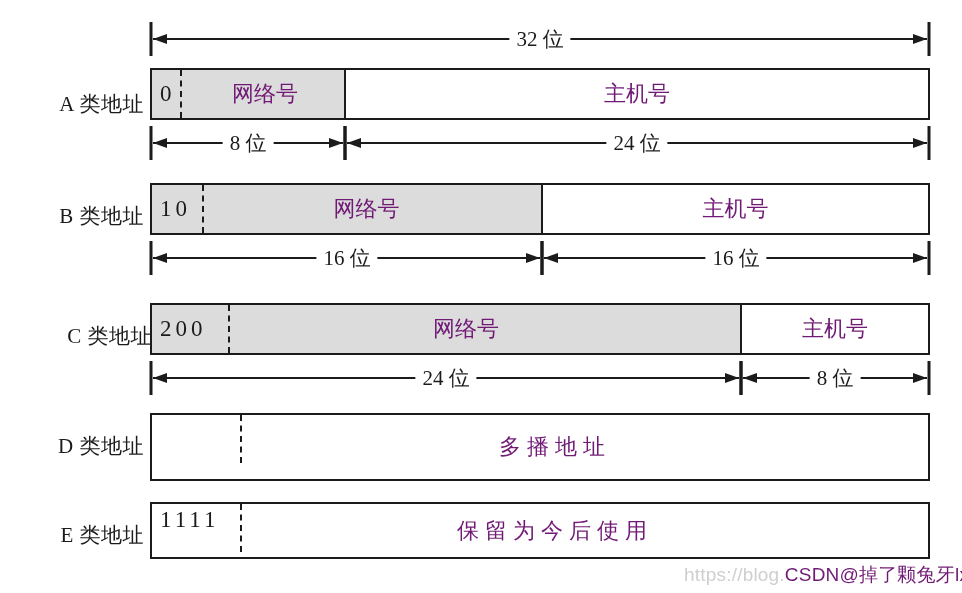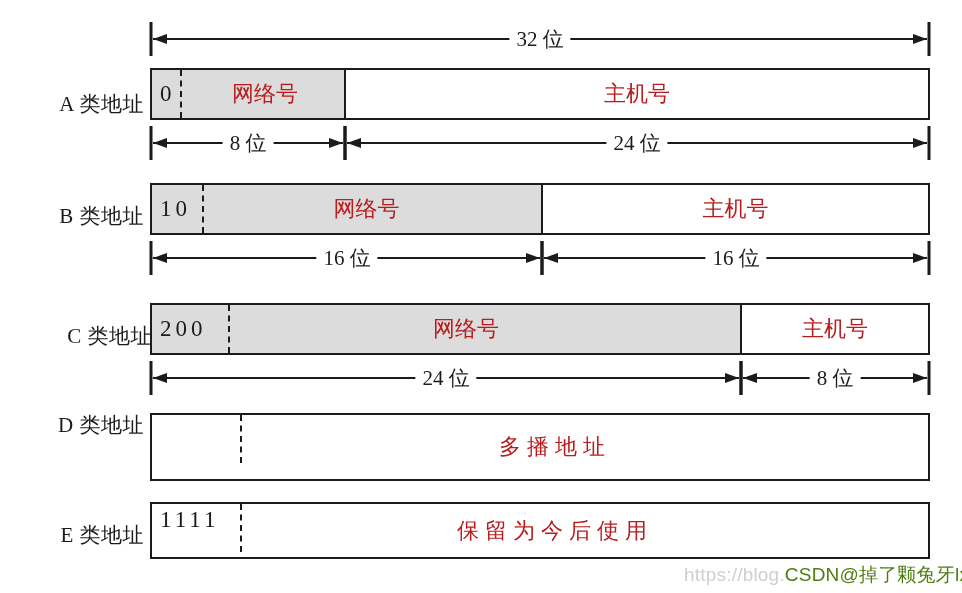--- a/index.html
+++ b/index.html
@@ -44,21 +44,21 @@
     background: #ffffff;
     display: flex;
     align-items: center;
     justify-content: center;
   }
   .field.shaded { background: #dcdcdc; }
 
   .field-text {
     font-family: Liberation Mono, monospace;
     font-size: 22px;
-    color: #b91c1c;
+    color: #701a75;
     white-space: nowrap;
   }
   .field-text.wide { letter-spacing: 6px; }
 
   
   .bits {
     position: absolute;
     font-family: "Liberation Serif", "DejaVu Serif", serif;
     font-size: 23px;
     letter-spacing: 4px;
@@ -94,21 +94,21 @@
 
   
   .watermark {
     position: absolute;
     font-family: "Liberation Sans", "DejaVu Sans", sans-serif;
     font-size: 19px;
     color: #cfcfcf;
     white-space: nowrap;
     letter-spacing: 0.2px;
   }
-  .watermark .wm-strong { color: #4d7c0f; }
+  .watermark .wm-strong { color: #701a75; }
 </style>
 </head>
 <body>
 
 <div id="stage">
 
   <div class="dim" style="left:150px; top:22px; width:792px;">
     <svg width="780" height="34" viewBox="0 0 780 34">
       <line x1="1" y1="0" x2="1" y2="34" stroke="#1b1b1b" stroke-width="3"></line>
       <line x1="779" y1="0" x2="779" y2="34" stroke="#1b1b1b" stroke-width="3"></line>
@@ -214,21 +214,21 @@
     <svg width="190" height="34" viewBox="0 0 190 34">
       <line x1="1" y1="0" x2="1" y2="34" stroke="#1b1b1b" stroke-width="3"></line>
       <line x1="189" y1="0" x2="189" y2="34" stroke="#1b1b1b" stroke-width="3"></line>
       <line x1="3" y1="17" x2="187" y2="17" stroke="#1b1b1b" stroke-width="2"></line>
       <polygon points="3,17 17,12 17,22" fill="#1b1b1b"></polygon>
       <polygon points="187,17 173,12 173,22" fill="#1b1b1b"></polygon>
     </svg>
     <span class="dim-label" style="left:95px; top:17px;">8 位</span>
   </div>
 
-  <div class="row-label" style="left:14px; top:411px;">D 类地址</div>
+  <div class="row-label" style="left:14px; top:432px;">D 类地址</div>
 
   <div class="field" style="left:150px; top:413px; width:780px; height:68px;">
     <span class="field-text wide" style="margin-left:30px;">多播地址</span>
   </div>
   <div class="dash" style="left:240px; top:415px; height:48px;"></div>
 
   <div class="row-label" style="left:14px; top:521px;">E 类地址</div>
 
   <div class="field" style="left:150px; top:502px; width:780px; height:57px;">
     <span class="field-text wide" style="margin-left:30px;">保留为今后使用</span>

